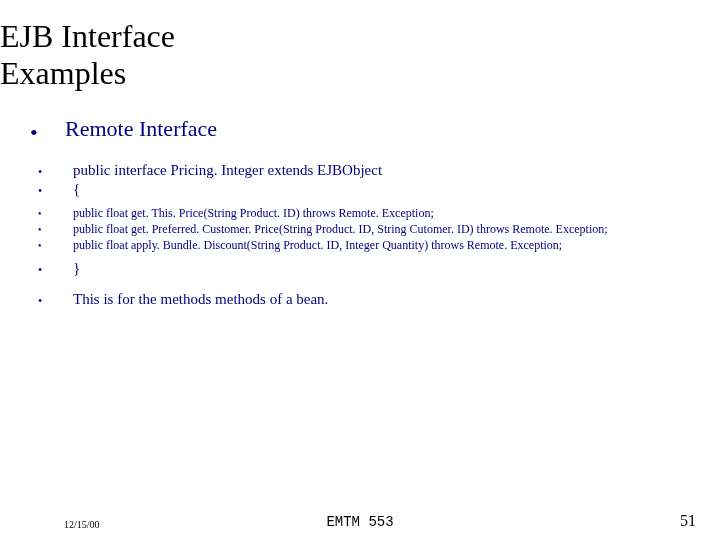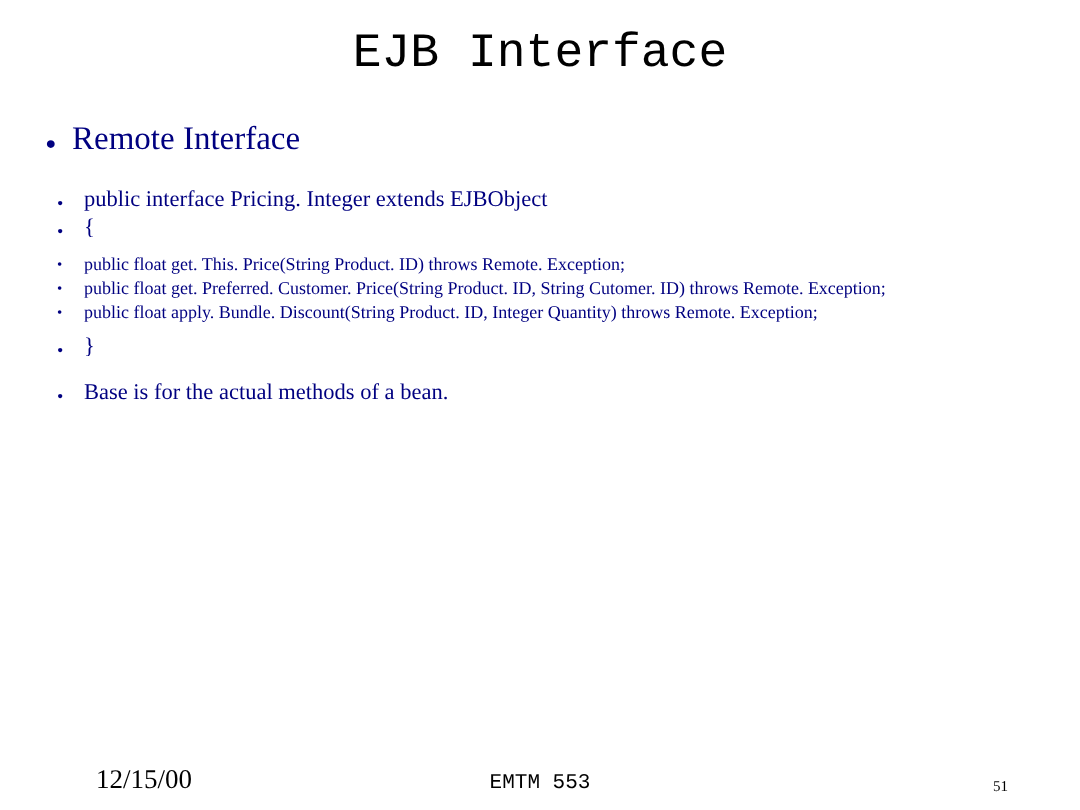--- a/index.html
+++ b/index.html
@@ -13,26 +13,26 @@
     position: relative;
     overflow: hidden;
   }
   .slide {
     width: 720px;
     height: 540px;
     position: relative;
     box-sizing: border-box;
   }
   .title {
-    text-align: center;
+    text-align: left;
     font-size: 32px;
     font-weight: 400;
     margin-top: 18px;
     line-height: 1.15;
-    font-family: Liberation Mono, monospace;
+    font-family: Liberation Serif, serif;
   }
   .bullets {
     margin-top: 24px;
     padding-left: 30px;
     padding-right: 20px;
   }
   .lvl1 {
     display: flex;
     align-items: flex-start;
     font-family: "Comic Sans MS", "Comic Sans", cursive;
@@ -60,54 +60,55 @@
   }
   .dot {
     width: 18px;
     flex: 0 0 18px;
     text-align: left;
     line-height: 1;
   }
   .lvl1 .dot { font-size: 22px; padding-top: 6px; }
   .lvl2 .dot { font-size: 12px; padding-top: 4px; }
   .lvl3 .dot { font-size: 10px; padding-top: 3px; }
-  .txt { flex: 1; }
+  .txt { flex: 1; margin-left: 17px; }
   .gap-sm { height: 6px; }
   .gap-md { height: 12px; }
   .footer-date {
     position: absolute;
     left: 64px;
     bottom: 28px;
     font-family: "Times New Roman", Times, serif;
-    font-size: 18px;
+    font-size: 10px;
   }
   .footer-center {
     position: absolute;
     left: 0;
     right: 0;
     bottom: 28px;
     text-align: center;
     font-family: Liberation Mono, monospace;
     font-size: 14px;
   }
   .footer-num {
     position: absolute;
-    right: 48px;
+    right: 24px;
     bottom: 28px;
     font-family: "Times New Roman", Times, serif;
-    font-size: 10px;
+    font-size: 16px;
   }
 </style>
 </head>
 <body>
 
 <div class="slide">
 
   <div class="title">
     <span>EJB Interface</span><br>
+    <span>Examples</span>
   </div>
 
   <div class="bullets">
 
     <div class="lvl1">
       <span class="dot">•</span>
       <span class="txt">Remote Interface</span>
     </div>
 
     <div class="lvl2">
@@ -138,21 +139,21 @@
 
     <div class="lvl2">
       <span class="dot">•</span>
       <span class="txt">}</span>
     </div>
 
     <div class="gap-md"></div>
 
     <div class="lvl2">
       <span class="dot">•</span>
-      <span class="txt">Base is for the actual methods of a bean.</span>
+      <span class="txt">This is for the methods methods of a bean.</span>
     </div>
 
   </div>
 
   <div class="footer-date">12/15/00</div>
   <div class="footer-center">EMTM 553</div>
   <div class="footer-num">51</div>
 
 </div>
 

